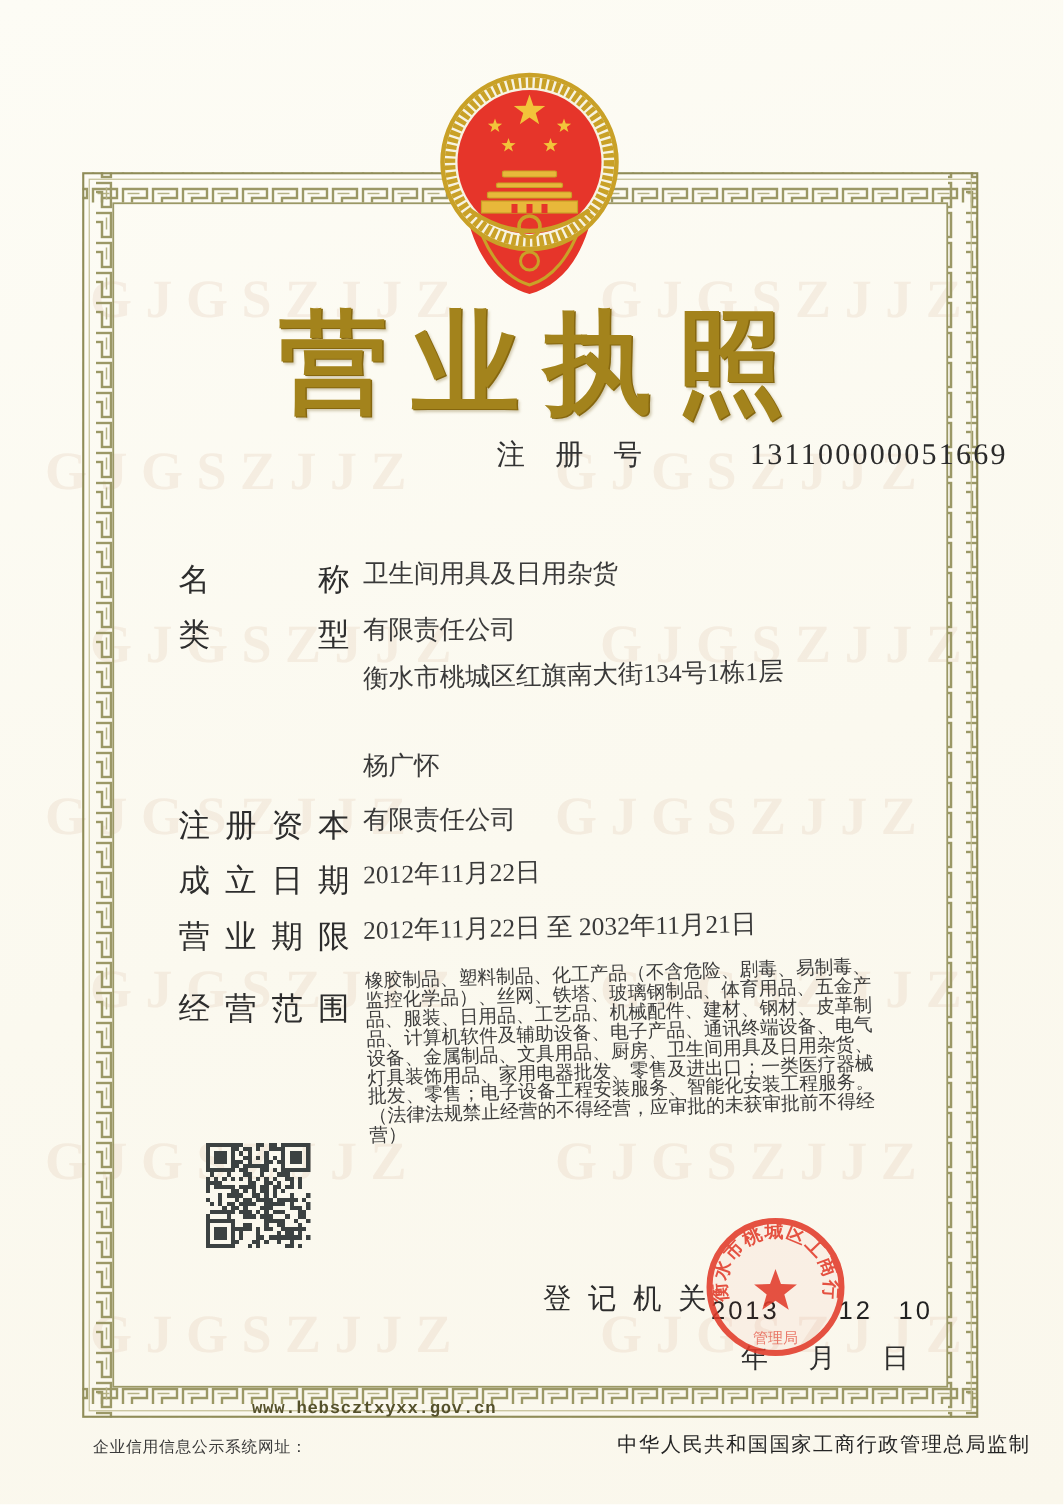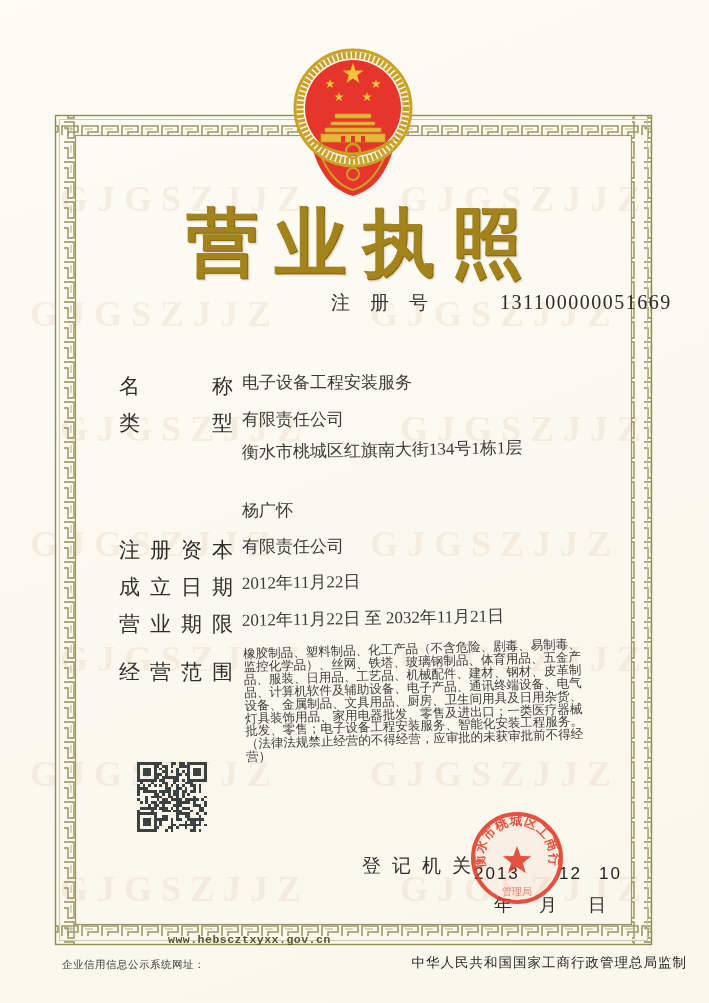--- a/index.html
+++ b/index.html
@@ -138,21 +138,21 @@
     <span class="num">131100000051669</span>
   </div>
 
   <div class="frow" style="top:409px;"><span class="flabel">类型</span></div>
   <div class="frow" style="top:372px;"><span class="flabel">名称</span></div>
   <div class="frow" style="top:536px;"><span class="flabel">注册资本</span></div>
   <div class="frow" style="top:573px;"><span class="flabel">成立日期</span></div>
   <div class="frow" style="top:610px;"><span class="flabel">营业期限</span></div>
   <div class="frow" style="top:658px;"><span class="flabel">经营范围</span></div>
 
-  <div class="fvalue" style="top:371px;">电子设备工程安装服务</div>
+  <div class="fvalue" style="top:371px;">卫生间用具及日用杂货</div>
   <div class="fvalue" style="top:408px;">有限责任公司</div>
   <div class="fvalue tilt" style="top:441px;">衡水市桃城区红旗南大街134号1栋1层</div>
   <div class="fvalue" style="top:499px;">杨广怀</div>
   <div class="fvalue" style="top:535px;">有限责任公司</div>
   <div class="fvalue tilt" style="top:572px;">2012年11月22日</div>
   <div class="fvalue tilt" style="top:609px;">2012年11月22日 至 2032年11月21日</div>
 
   <div id="scope-lines">
       <div>橡胶制品、塑料制品、化工产品（不含危险、剧毒、易制毒、</div>
       <div>监控化学品）、丝网、铁塔、玻璃钢制品、体育用品、五金产</div>

